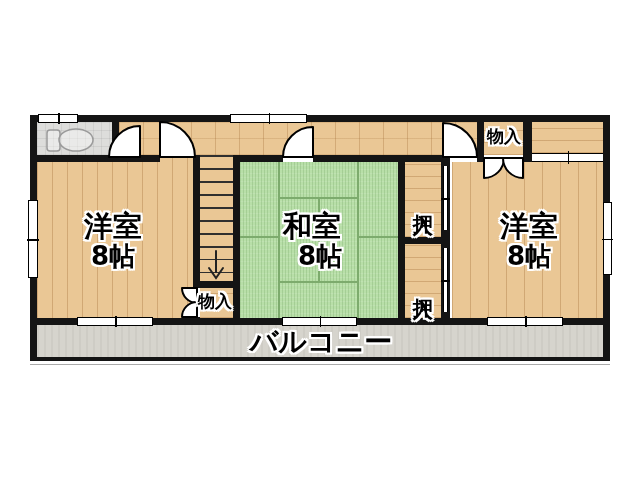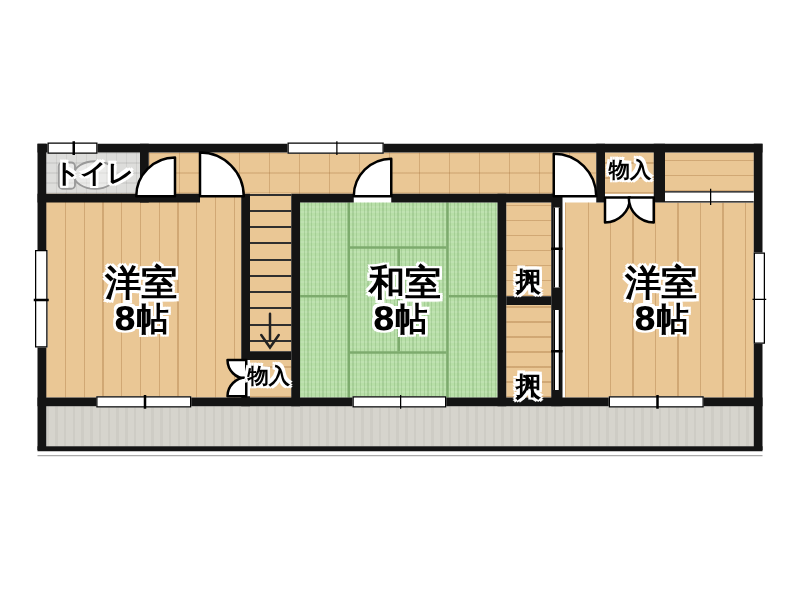--- a/index.html
+++ b/index.html
@@ -119,25 +119,25 @@
     <g fill="none" stroke="#222222" stroke-width="2" stroke-linecap="round">
       <path d="M216,251 L216,272"></path>
       <path d="M209,268 L216,278 L223,268"></path>
     </g>
     <g fill="rgba(255,255,255,0.4)" stroke="#9a9a9a" stroke-width="1.5">
       <rect x="47" y="130" width="13" height="21" rx="3"></rect>
       <ellipse cx="76" cy="140" rx="17" ry="11"></ellipse>
     </g>
   </svg>
 
-  <div class="lbl" style="left:75px;top:139px;font-size:21px;">トイレ</div>
   <div class="lbl" style="left:113px;top:227px;font-size:29px;">洋室</div>
   <div class="lbl" style="left:113px;top:256px;font-size:26px;">8帖</div>
-  <div class="lbl" style="left:324px;top:227px;font-size:29px;">和室</div>
+  <div class="lbl" style="left:312px;top:227px;font-size:29px;">和室</div>
   <div class="lbl" style="left:320px;top:256px;font-size:26px;">8帖</div>
   <div class="lbl" style="left:529px;top:227px;font-size:29px;">洋室</div>
   <div class="lbl" style="left:529px;top:256px;font-size:26px;">8帖</div>
   <div class="lbl" style="left:504px;top:137px;font-size:17px;">物入</div>
   <div class="lbl vert" style="left:423px;top:198px;font-size:20px;">押入</div>
   <div class="lbl vert" style="left:423px;top:282px;font-size:20px;">押入</div>
   <div class="lbl" style="left:215px;top:302px;font-size:17px;">物入</div>
+  <div class="lbl" style="left:321px;top:342px;font-size:28px;">バルコニー</div>
 
 </div>
 
 </body></html>

